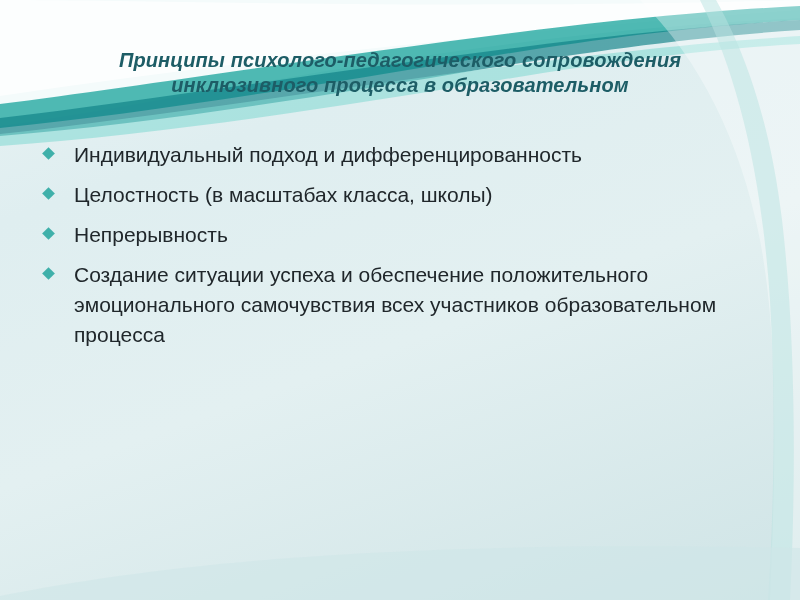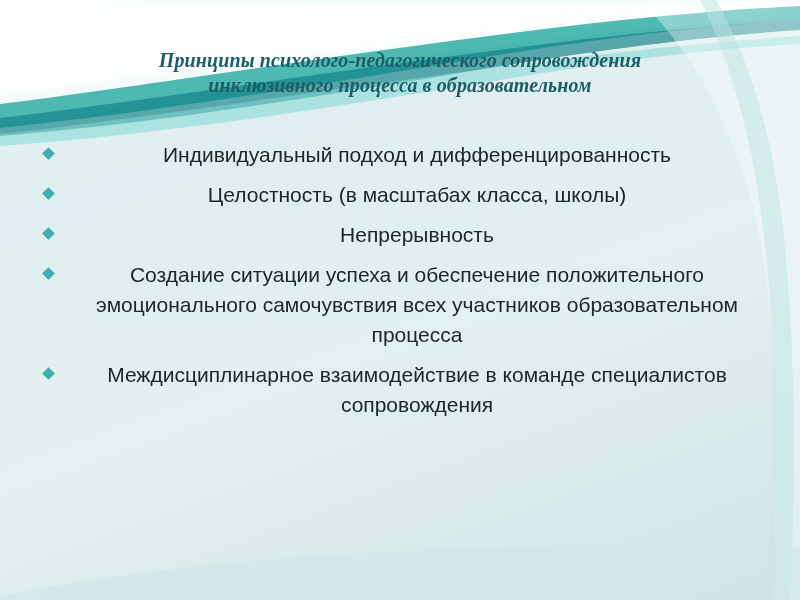--- a/index.html
+++ b/index.html
@@ -37,21 +37,20 @@
     text-align: center;
     z-index: 5;
   }
   .title-line {
     font-weight: bold;
     font-style: italic;
     font-size: 20px;
     line-height: 25px;
     color: #1d5d66;
     letter-spacing: 0.1px;
-    font-family: Liberation Serif, serif;
   }
   .content {
     position: absolute;
     top: 140px;
     left: 44px;
     width: 716px;
     z-index: 5;
   }
   .bullet-row {
     display: flex;
@@ -72,21 +71,20 @@
     transform: rotate(45deg);
     width: 9px;
     height: 9px;
     background: #3fb0aa;
   }
   .bullet-text {
     flex: 1 1 auto;
     font-size: 21px;
     line-height: 30px;
     color: #20272b;
-    text-align: center;
   }
 </style>
 </head>
 <body>
 
 <div class="slide">
 
   <svg class="deco" viewBox="0 0 800 600" preserveAspectRatio="none">
     <path d="M0,0 L800,0 L800,18 C620,26 430,52 250,84 C150,102 60,118 0,126 Z" fill="#f4fbfb" opacity="0.95"></path>
     <path d="M0,0 C180,0 420,10 800,0 L800,10 C520,30 260,58 0,96 Z" fill="#ffffff" opacity="0.7"></path>
@@ -119,19 +117,15 @@
     <div class="bullet-row">
       <div class="bullet-marker"><span></span></div>
       <div class="bullet-text">Непрерывность</div>
     </div>
 
     <div class="bullet-row">
       <div class="bullet-marker"><span></span></div>
       <div class="bullet-text">Создание ситуации успеха и обеспечение положительного эмоционального самочувствия всех участников образовательном процесса</div>
     </div>
 
-    <div class="bullet-row">
-      <div class="bullet-marker"><span></span></div>
-      <div class="bullet-text">Междисциплинарное взаимодействие в команде специалистов сопровождения</div>
-    </div>
 
   </div>
 </div>
 
 </body></html>

